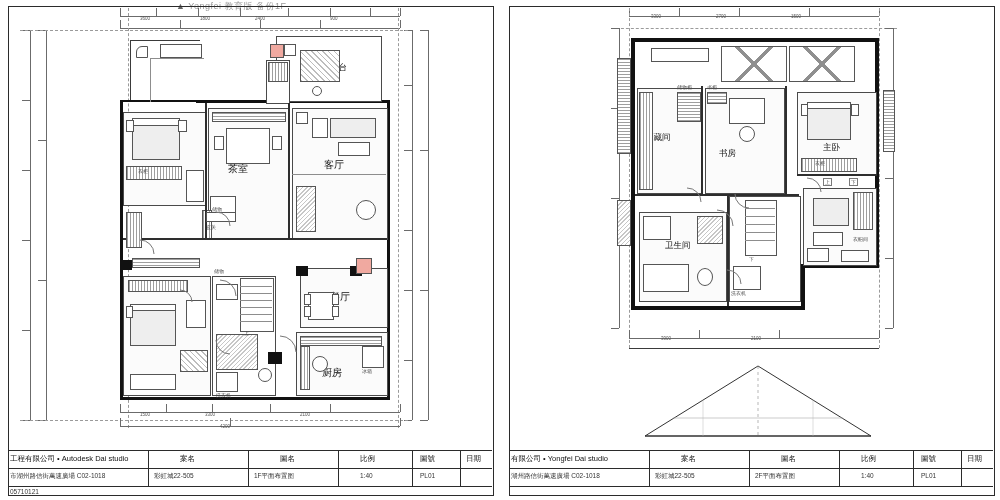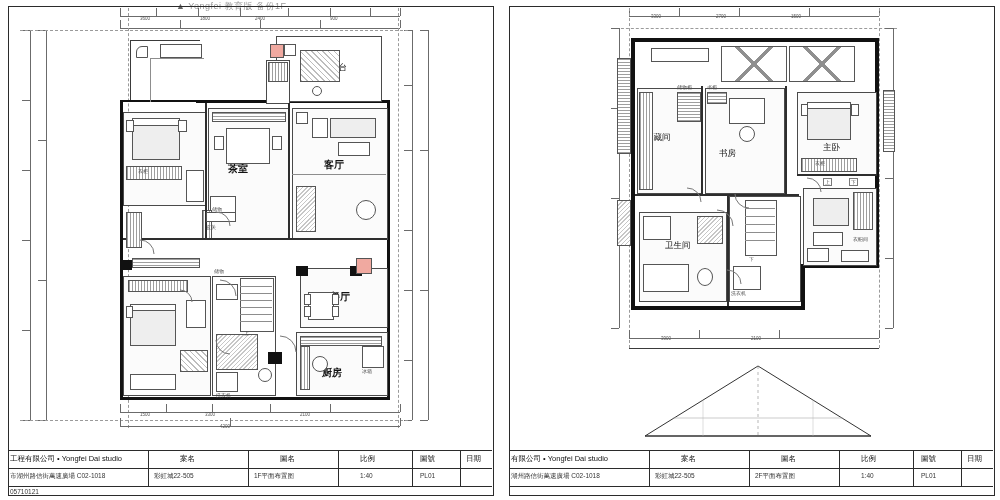--- a/index.html
+++ b/index.html
@@ -23,21 +23,21 @@
   .ln.dash-v{width:0;border-left:1px dashed #9a9a9a;background:none;}
 
   
   .wall{position:absolute;background:#111;}
   .wall.light{background:#2e2e2e;}
 
   
   .room{position:absolute;border:1px solid #4a4a4a;background:#fff;}
   .room.f{background:#fbfbfb;}
   .rlabel{position:absolute;font-size:8.5px;line-height:10px;color:#111;white-space:nowrap;}
-  .rlabel.big{font-size:10px;font-weight:bold;}
+  .rlabel.big{font-size:10px;font-weight:normal;}
   .tiny{position:absolute;font-size:5px;line-height:6px;color:#4b4b4b;white-space:nowrap;}
   .tiny.b{border:1px solid #7a7a7a;padding:0 1px;background:#fff;}
 
   
   .fur{position:absolute;border:1px solid #555;background:#fff;}
   .fur.fill{background:#eee;}
   .fur.r{border-radius:50%;}
   .fur.hatch{
     background-image:repeating-linear-gradient(45deg,#bdbdbd 0,#bdbdbd 1px,transparent 1px,transparent 4px);
   }
@@ -296,21 +296,21 @@
     <div class="titleblock">
       <div class="tb-row" style="top:0;"></div>
       <div class="tb-row" style="top:18px;"></div>
       <div class="tb-row" style="top:36px;"></div>
       <div class="tb-v" style="left:140px;top:0;height:36px;"></div>
       <div class="tb-v" style="left:240px;top:0;height:36px;"></div>
       <div class="tb-v" style="left:330px;top:0;height:36px;"></div>
       <div class="tb-v" style="left:404px;top:0;height:36px;"></div>
       <div class="tb-v" style="left:452px;top:0;height:36px;"></div>
 
-      <div class="tb-cell" style="left:2px;top:4px;">工程有限公司 • Yongfei Dai studio</div>
+      <div class="tb-cell" style="left:2px;top:4px;">工程有限公司 • Autodesk Dai studio</div>
       <div class="tb-cell s" style="left:2px;top:22px;">市湖州路信街萬速廣場 C02-1018</div>
       <div class="tb-cell s" style="left:2px;top:38px;">05710121</div>
 
       <div class="tb-cell c" style="left:172px;top:4px;">案名</div>
       <div class="tb-cell s" style="left:146px;top:22px;">彩虹城22-505</div>
 
       <div class="tb-cell c" style="left:272px;top:4px;">圖名</div>
       <div class="tb-cell s" style="left:246px;top:22px;">1F平面布置图</div>
 
       <div class="tb-cell c" style="left:352px;top:4px;">比例</div>

